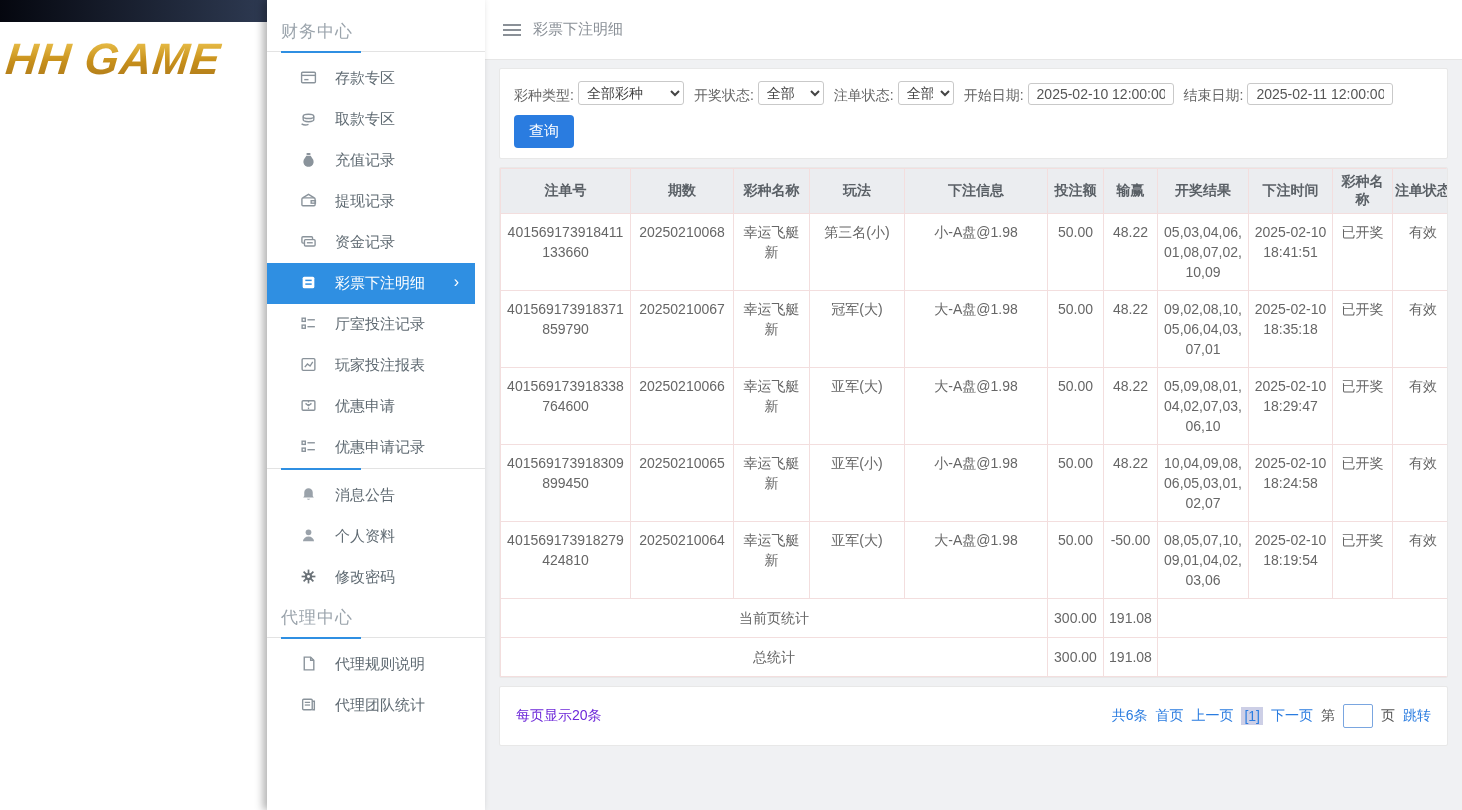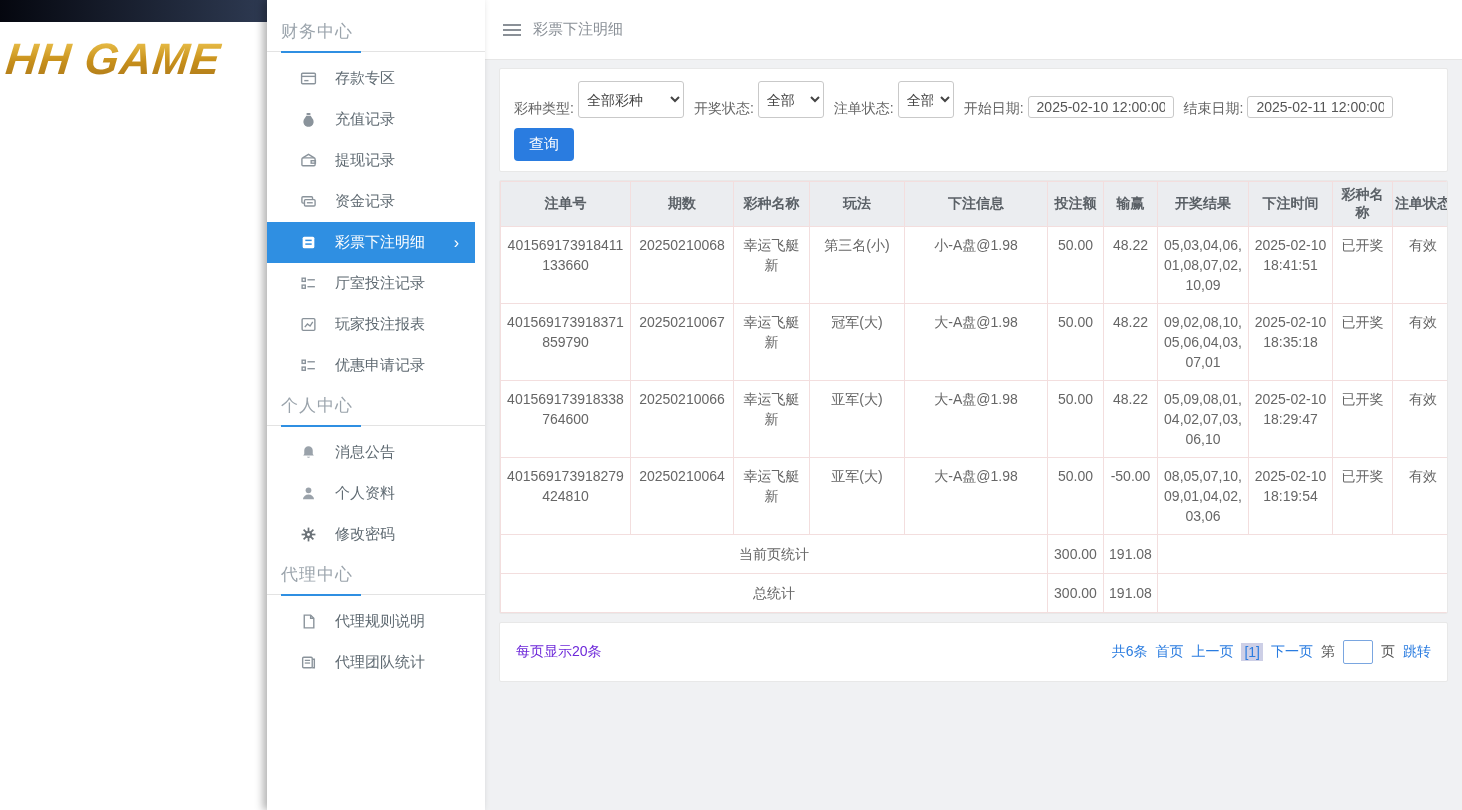--- a/index.html
+++ b/index.html
@@ -32,21 +32,21 @@
     color:#fff; padding:7px 0 0 14px; position:relative; overflow:hidden;
   }
   .sh-title { font-size:18px; letter-spacing:2px; }
   .sh-sub { font-size:8px; letter-spacing:2px; margin-top:2px; opacity:.95; }
   .sh-pad { position:absolute; right:10px; top:6px; opacity:.55; }
   .menu { padding-top:12px; }
   .section-title { font-size:17px; color:#9ba4ac; padding:8px 0 8px 14px; letter-spacing:1px; }
   .section-rule { height:1px; background:#e3e3e3; margin:0 0 6px 0; position:relative; }
   .section-rule span { position:absolute; left:14px; top:0; width:80px; height:2px; background:#2f8fe2; }
   .menu-item {
-    display:flex; align-items:center; padding:11px 6px 11px 33px; margin-right:10px;
+    display:flex; padding:11px 6px 11px 33px; margin-right:10px;
     color:#5f6a72; font-size:15px; cursor:pointer;
   }
   .menu-item .mi-icon { width:17px; height:17px; margin-right:18px; display:inline-flex; }
   .menu-item .mi-icon svg { width:17px; height:17px; }
   .menu-item.active { background:var(--active); color:#fff; }
   .mi-chevron { margin-left:auto; margin-right:10px; font-size:16px; line-height:1; }
 
   
   .main { flex:1; background:#f0f1f3; display:flex; flex-direction:column; min-width:0; }
   .topbar { height:60px; background:#fff; border-bottom:1px solid #e6e6e6; display:flex; align-items:center; padding-left:18px; flex:0 0 60px; }
@@ -54,21 +54,21 @@
   .hamburger i { height:2px; background:#8a9097; display:block; }
   .topbar-title { color:#8a9097; font-size:15px; }
 
   .content { padding:8px 14px 0 14px; }
   .panel { background:#fff; border:1px solid #e8e8e8; border-radius:2px; }
 
   .filter-panel { padding:12px 14px 10px 14px; margin-bottom:8px; }
   .filter-row { display:flex; align-items:flex-end; flex-wrap:nowrap; }
   .filter-row label { color:#666; font-size:14px; margin-right:4px; white-space:nowrap; }
   .filter-row select {
-    height:37px; border:1px solid #c9c9c9; border-radius:3px; color:#444; font-size:14px;
+    height:24px; border:1px solid #c9c9c9; border-radius:3px; color:#444; font-size:14px;
     margin-right:10px; padding:0 4px; background:#fff; font-family:inherit;
   }
   .sel-lottery { width:106px; }
   .sel-draw { width:66px; }
   .sel-bet { width:56px; }
   .filter-row input[type=text] {
     height:22px; border:1px solid #c9c9c9; border-radius:3px; color:#555; font-size:14px;
     width:146px; padding:0 8px; margin-right:10px; font-family:inherit;
   }
   .filter-actions { margin-top:10px; }
@@ -117,20 +117,30 @@
               <rect x="1.5" y="3" width="13" height="10" rx="1" fill="none" stroke="#8a939b" stroke-width="1.3"></rect>
               <line x1="1.5" y1="6" x2="14.5" y2="6" stroke="#8a939b" stroke-width="1.3"></line>
               <line x1="4" y1="10" x2="8" y2="10" stroke="#8a939b" stroke-width="1.3"></line>
             </svg>
           </span>
           <span class="mi-label">存款专区</span>
         </div>
         <div class="menu-item">
           <span class="mi-icon">
             <svg viewBox="0 0 16 16">
+              <ellipse cx="8" cy="6" rx="5" ry="2" fill="none" stroke="#8a939b" stroke-width="1.3"></ellipse>
+              <path d="M3 6 v3 c0 1.1 2.2 2 5 2 s5 -.9 5 -2 V6" fill="none" stroke="#8a939b" stroke-width="1.3"></path>
+              <path d="M1.5 13 q3 2 6.5 .5" fill="none" stroke="#8a939b" stroke-width="1.3"></path>
+            </svg>
+          </span>
+          <span class="mi-label">取款专区</span>
+        </div>
+        <div class="menu-item">
+          <span class="mi-icon">
+            <svg viewBox="0 0 16 16">
               <rect x="6" y="1.8" width="4" height="2" rx="1" fill="#8a939b"></rect>
               <path d="M6 4.5 L10 4.5 L12.3 8 A4.8 4.8 0 1 1 3.7 8 Z" fill="#8a939b"></path>
             </svg>
           </span>
           <span class="mi-label">充值记录</span>
         </div>
         <div class="menu-item">
           <span class="mi-icon">
             <svg viewBox="0 0 16 16">
               <rect x="1.8" y="5.5" width="12.4" height="7.5" rx="1" fill="none" stroke="#8a939b" stroke-width="1.3"></rect>
@@ -177,29 +187,38 @@
             <svg viewBox="0 0 16 16">
               <rect x="2" y="2.5" width="12" height="11" rx="1" fill="none" stroke="#8a939b" stroke-width="1.3"></rect>
               <polyline points="4.5,10.5 7,7.5 9.5,9.5 12,5.5" fill="none" stroke="#8a939b" stroke-width="1.3"></polyline>
             </svg>
           </span>
           <span class="mi-label">玩家投注报表</span>
         </div>
         <div class="menu-item">
           <span class="mi-icon">
             <svg viewBox="0 0 16 16">
+              <rect x="2" y="3.5" width="12" height="9" rx="1" fill="none" stroke="#8a939b" stroke-width="1.3"></rect>
+              <path d="M8 3.5 v9" stroke="#8a939b" stroke-width="1.2" stroke-dasharray="1.6 1.6"></path>
+              <path d="M5.2 6 L8 8.2 L10.8 6" fill="none" stroke="#8a939b" stroke-width="1.3"></path>
+            </svg>
+          </span>
+          <span class="mi-label">优惠申请</span>
+        </div>
+        <div class="menu-item">
+          <span class="mi-icon">
+            <svg viewBox="0 0 16 16">
               <rect x="2" y="3" width="3" height="3" fill="none" stroke="#8a939b" stroke-width="1.3"></rect>
               <line x1="7" y1="4.5" x2="14" y2="4.5" stroke="#8a939b" stroke-width="1.3"></line>
               <rect x="2" y="9.5" width="3" height="3" fill="none" stroke="#8a939b" stroke-width="1.3"></rect>
               <line x1="7" y1="11" x2="14" y2="11" stroke="#8a939b" stroke-width="1.3"></line>
             </svg>
           </span>
           <span class="mi-label">优惠申请记录</span>
         </div>
-        <div class="section-title">个人中心</div>
         <div class="section-rule">
           <span></span>
         </div>
         <div class="menu-item">
           <span class="mi-icon">
             <svg viewBox="0 0 16 16">
               <path d="M8 2.2 a4 4 0 0 1 4 4 v3.3 l1 1.3 H3 l1 -1.3 V6.2 a4 4 0 0 1 4 -4 Z" fill="#9aa2aa"></path>
               <path d="M6.5 12 a1.6 1.6 0 0 0 3 0" fill="#9aa2aa"></path>
             </svg>
           </span>
@@ -350,20 +369,33 @@
                 <td>亚军(大)</td>
                 <td>大-A盘@1.98</td>
                 <td>50.00</td>
                 <td>48.22</td>
                 <td>05,09,08,01,04,02,07,03,06,10</td>
                 <td>2025-02-10 18:29:47</td>
                 <td>已开奖</td>
                 <td>有效</td>
               </tr>
               <tr>
+                <td>401569173918309899450</td>
+                <td>20250210065</td>
+                <td>幸运飞艇新</td>
+                <td>亚军(小)</td>
+                <td>小-A盘@1.98</td>
+                <td>50.00</td>
+                <td>48.22</td>
+                <td>10,04,09,08,06,05,03,01,02,07</td>
+                <td>2025-02-10 18:24:58</td>
+                <td>已开奖</td>
+                <td>有效</td>
+              </tr>
+              <tr>
                 <td>401569173918279424810</td>
                 <td>20250210064</td>
                 <td>幸运飞艇新</td>
                 <td>亚军(大)</td>
                 <td>大-A盘@1.98</td>
                 <td>50.00</td>
                 <td>-50.00</td>
                 <td>08,05,07,10,09,01,04,02,03,06</td>
                 <td>2025-02-10 18:19:54</td>
                 <td>已开奖</td>

